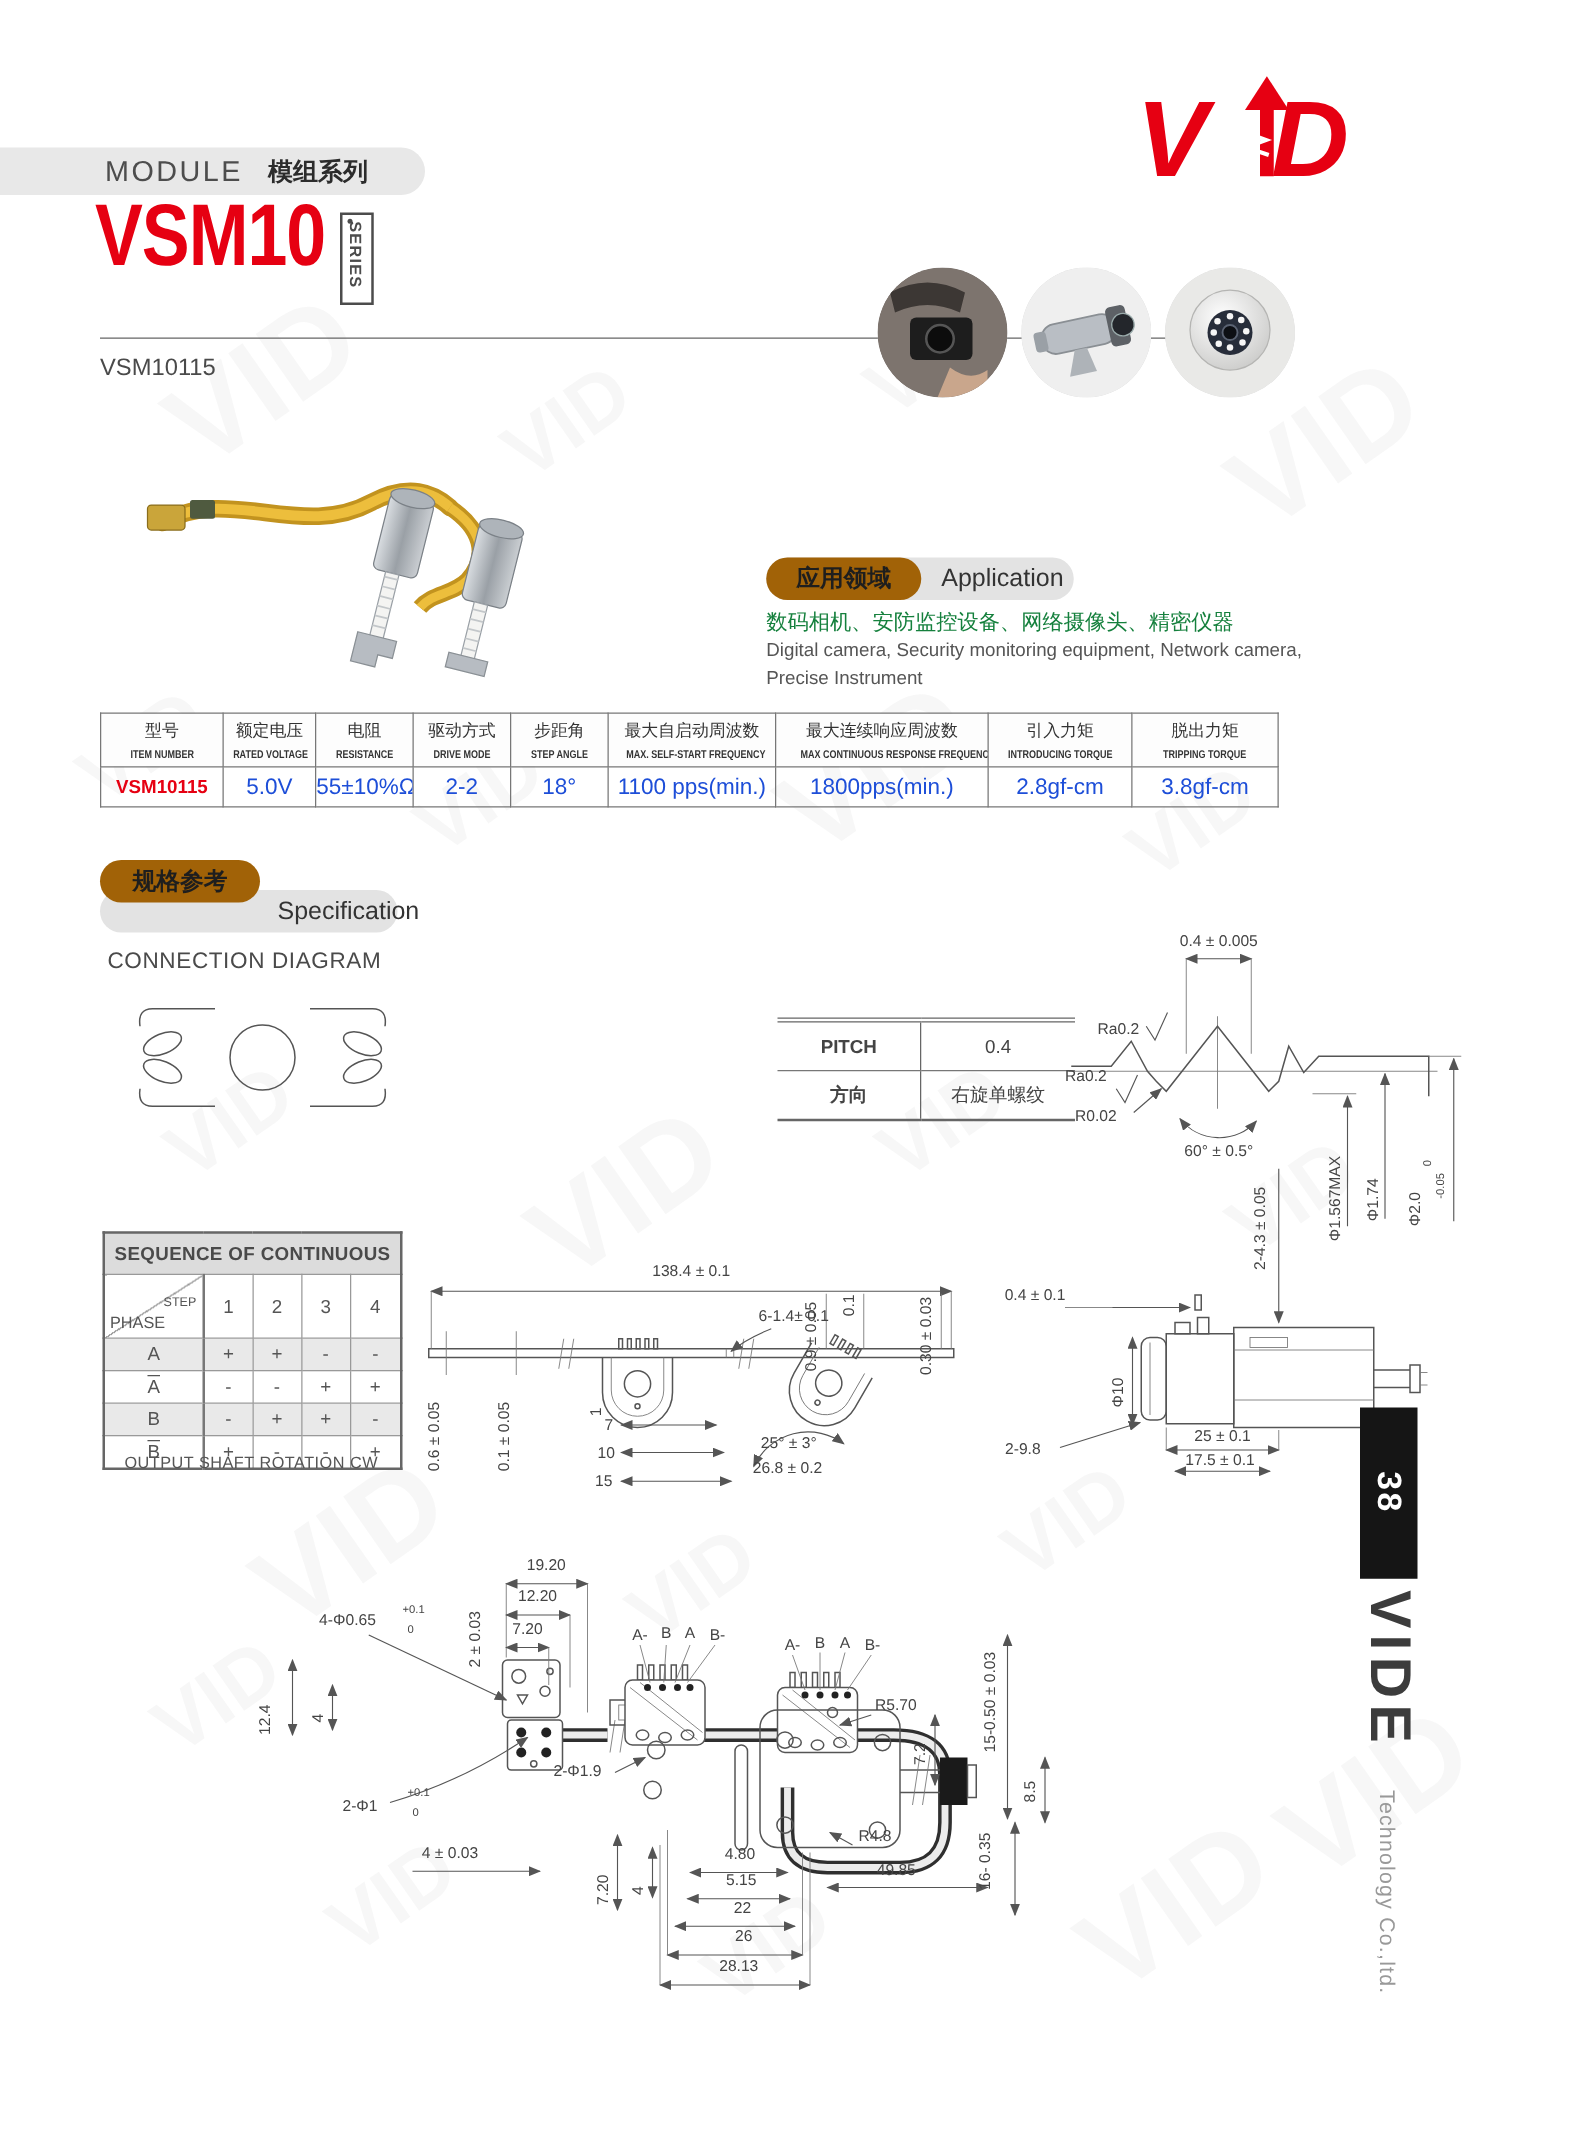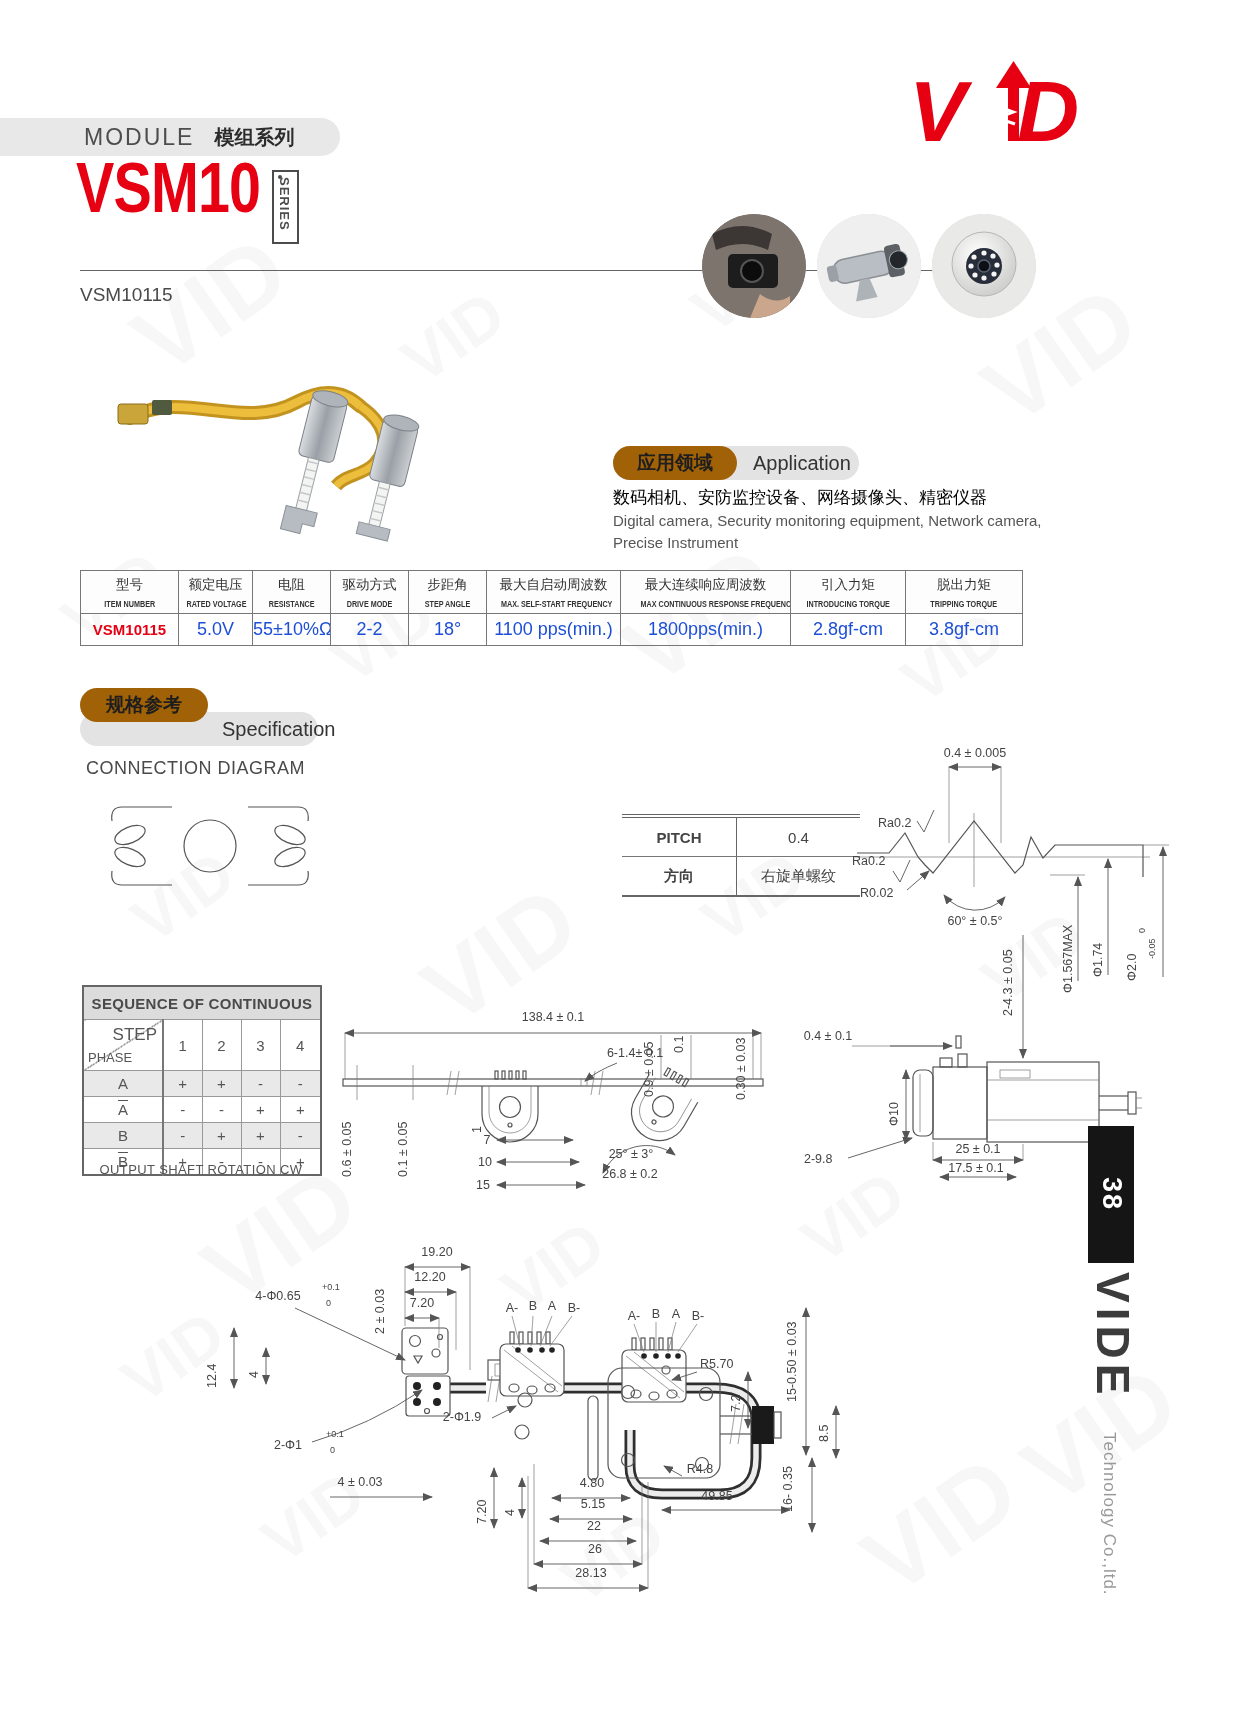--- a/index.html
+++ b/index.html
@@ -15,21 +15,21 @@
   .series-box{left:272px;top:170px;width:27px;height:74px;border:2px solid #4c4c4c;box-sizing:border-box;}
   .series-box span{position:absolute;top:5px;left:3px;writing-mode:vertical-rl;font-size:13px;font-weight:bold;color:#4c4c4c;letter-spacing:1px;}
   .series-dot{position:absolute;top:3px;left:4px;width:4px;height:4px;background:#4c4c4c;border-radius:50%;}
   .divider{left:80px;top:270px;width:952px;border-top:1.6px solid #666;}
   .model{left:80px;top:284px;font-size:19px;color:#4a4a4a;}
   .photo{position:absolute;width:104px;height:104px;border-radius:50%;overflow:hidden;box-shadow:0 0 0 1px #ddd inset;}
 
   
   .pill-outer{position:absolute;height:34px;background:#e3e3e3;border-radius:17px;color:#333;font-size:20px;display:flex;align-items:center;}
   .pill-inner{position:absolute;height:34px;background:#a16207;border-radius:17px;color:#1e1e1e;font-size:19px;font-weight:bold;display:flex;align-items:center;justify-content:center;}
-  .app-zh{left:613px;top:486px;font-size:17px;color:#000000;}
+  .app-zh{left:613px;top:486px;font-size:17px;color:#15803d;}
   .app-en{font-size:15px;color:#555;}
 
   
   .spec{left:80px;top:570px;width:942px;border-collapse:collapse;table-layout:fixed;border:1.5px solid #555;}
   .spec th,.spec td{border:1px solid #777;text-align:center;padding:0;overflow:hidden;}
   .spec thead th{height:42px;background:#fdfdfd;}
   .spec .zh{display:block;font-size:13.5px;color:#333;font-weight:normal;line-height:16px;margin-top:3px;}
   .spec .en{display:inline-block;font-size:9px;color:#333;font-weight:bold;transform:scaleX(.8);white-space:nowrap;line-height:11px;}
   .spec tbody td{height:31px;font-size:18px;color:#1d4ed8;}
   .spec .red{color:#e60012;font-weight:bold;font-size:15px;}
@@ -41,21 +41,21 @@
   .pitch td{border-bottom:1px solid #777;height:36px;font-size:15px;color:#444;text-align:center;}
   .pitch tr:first-child td{border-top:4px double #666;}
   .pitch tr:last-child td{border-bottom:2px solid #666;}
   .pitch td:first-child{border-right:1.5px solid #666;width:112px;font-weight:bold;}
 
   
   .exc{left:82px;top:985px;width:238px;border-collapse:collapse;table-layout:fixed;border:2px solid #666;}
   .exc td,.exc th{border:1px solid #999;text-align:center;color:#555;font-size:15px;}
   .exc .exc-title{background:#dcdcdc;height:30px;font-size:15px;color:#4a4a4a;font-weight:bold;letter-spacing:.3px;}
   .exc .corner{position:relative;height:48px;background:linear-gradient(to bottom right,transparent 49.3%,#999 49.3%,#999 50.7%,transparent 50.7%);}
-  .exc .corner .step{position:absolute;top:5px;right:5px;font-size:17px;color:#555;}
+  .exc .corner .step{position:absolute;top:17px;right:5px;font-size:10px;color:#555;}
   .exc .corner .phase{position:absolute;bottom:5px;left:4px;font-size:13px;color:#555;}
   .exc tbody tr.data td{height:23px;}
   .exc tr.shade td{background:#e9e9e9;}
   .exc td.ov{text-decoration:overline;}
   .exc td.pcol{border-right:2px solid #777;}
   .exc-footer{left:76px;top:1162px;width:250px;text-align:center;font-size:13px;color:#555;letter-spacing:.4px;}
 
   
   .dw{position:absolute;overflow:visible;}
   .st{stroke:#555;fill:none;stroke-width:1.2;}

